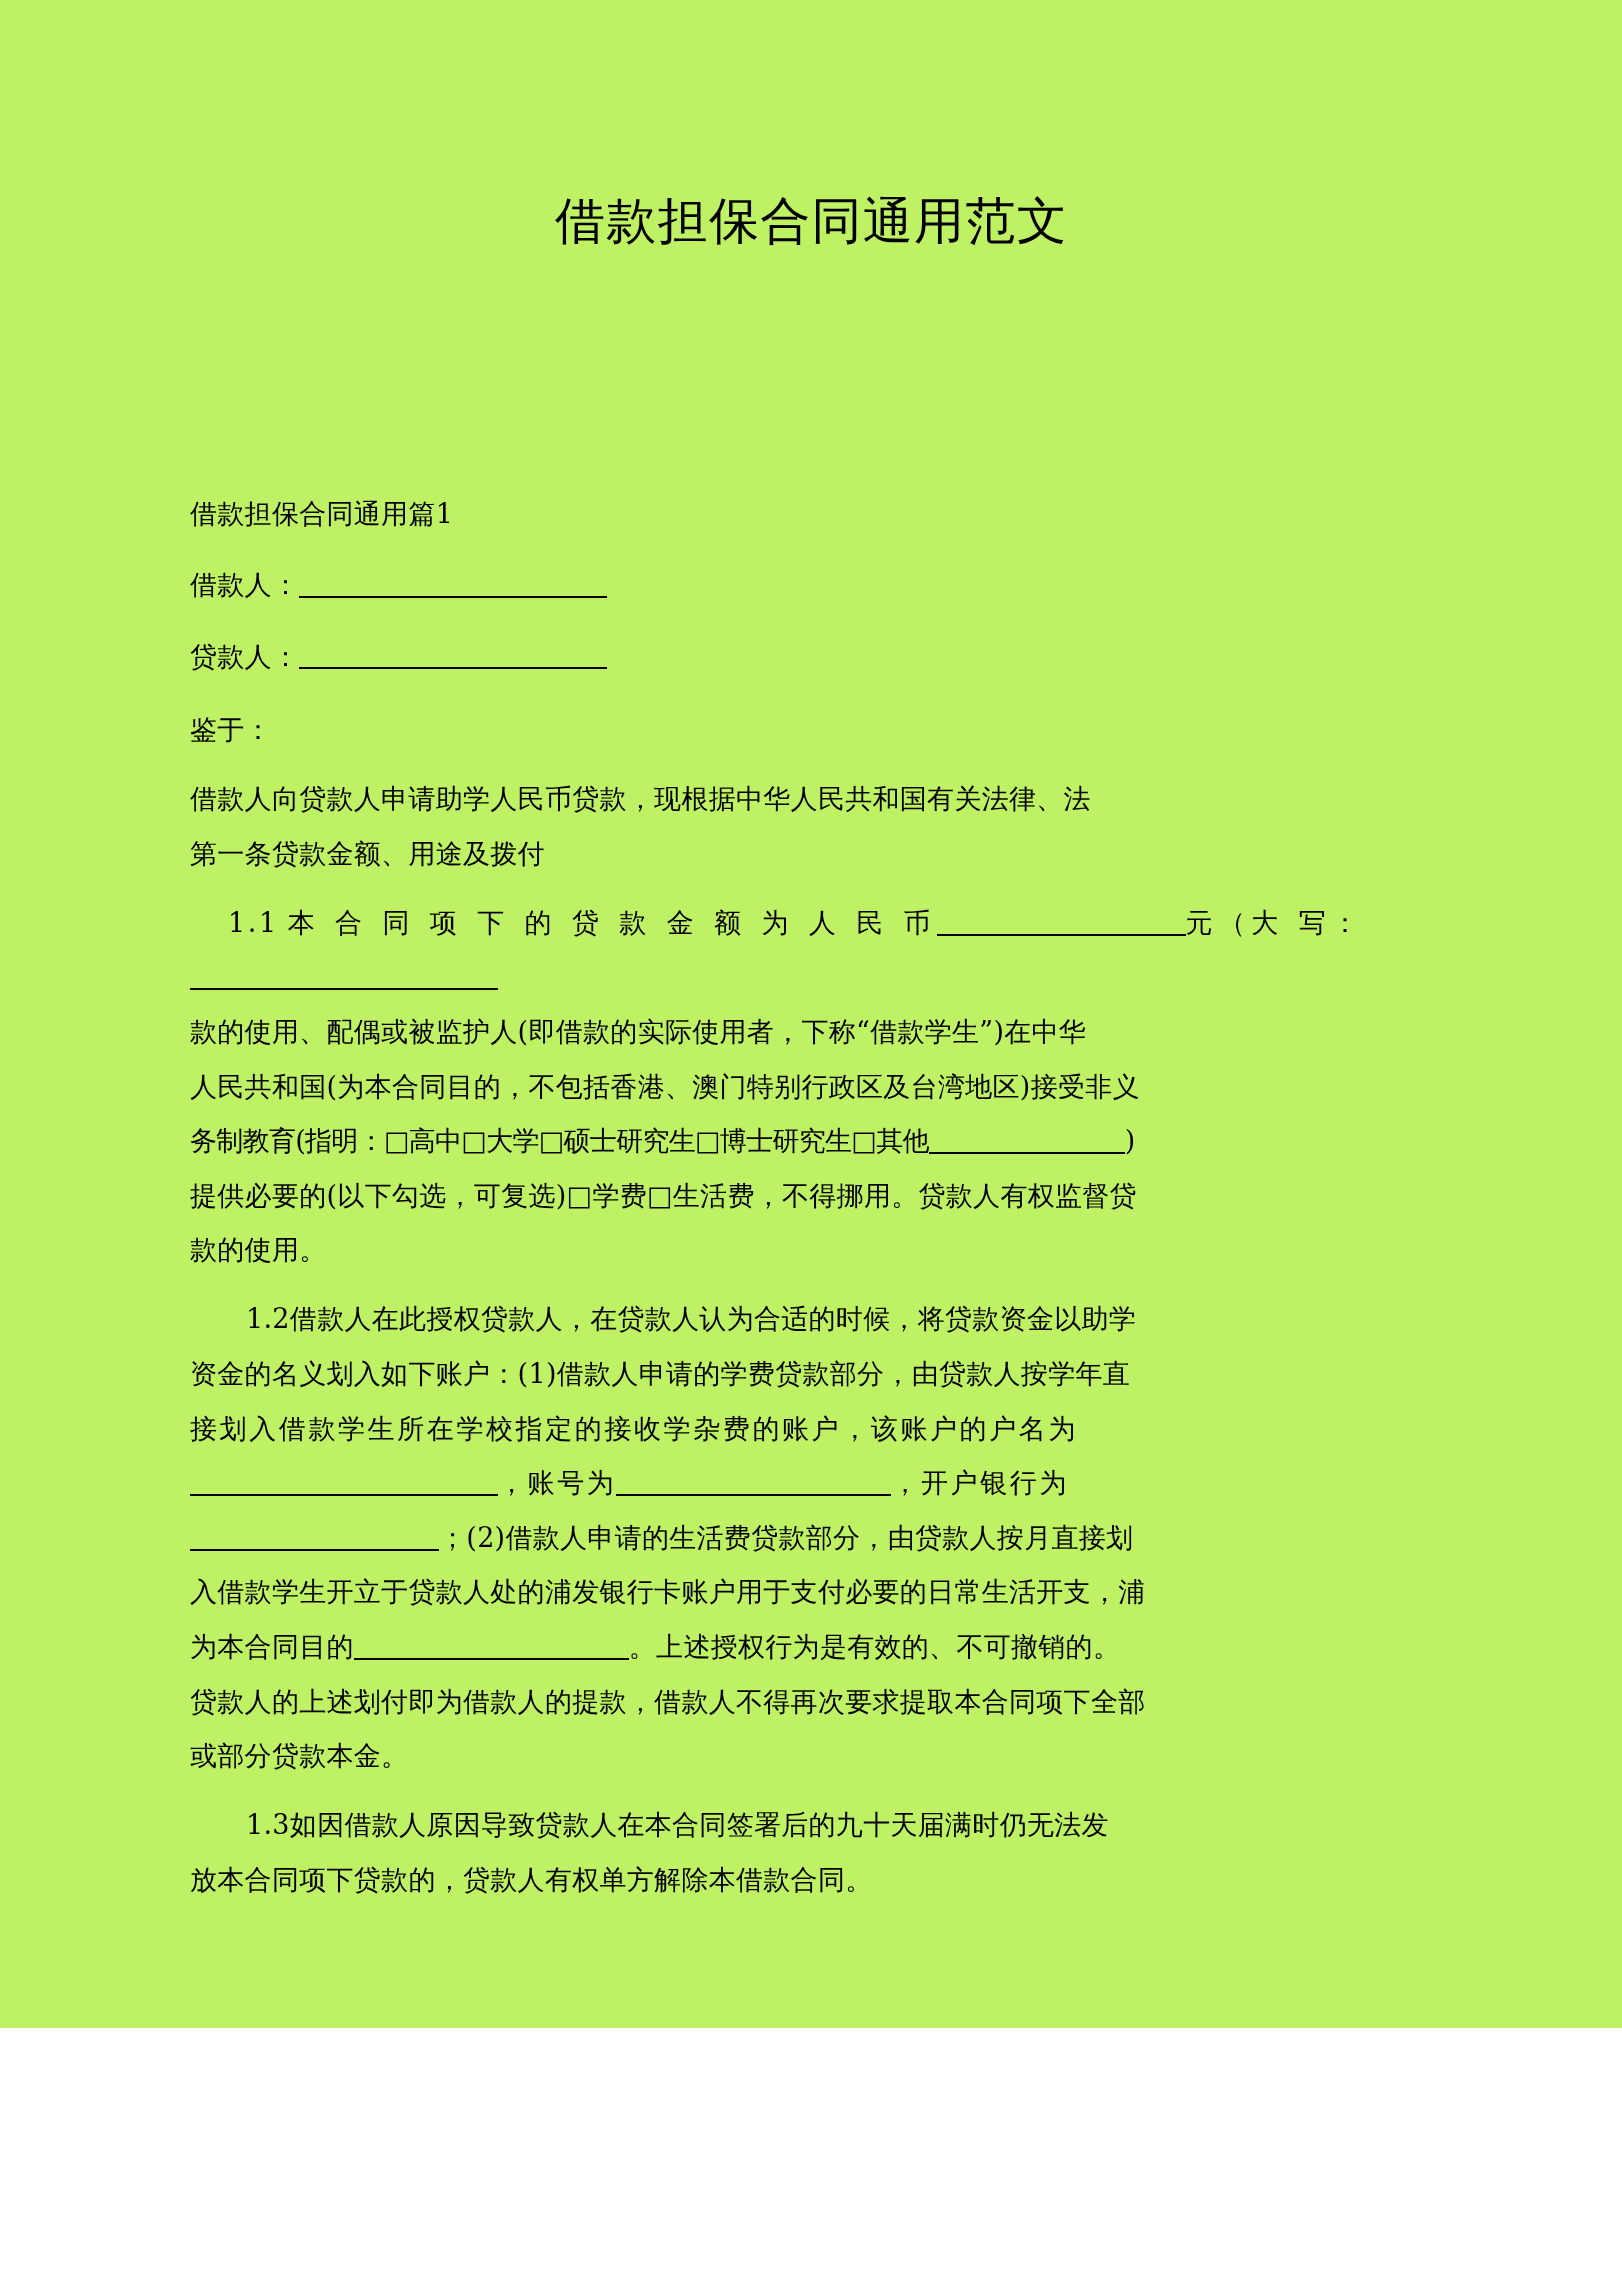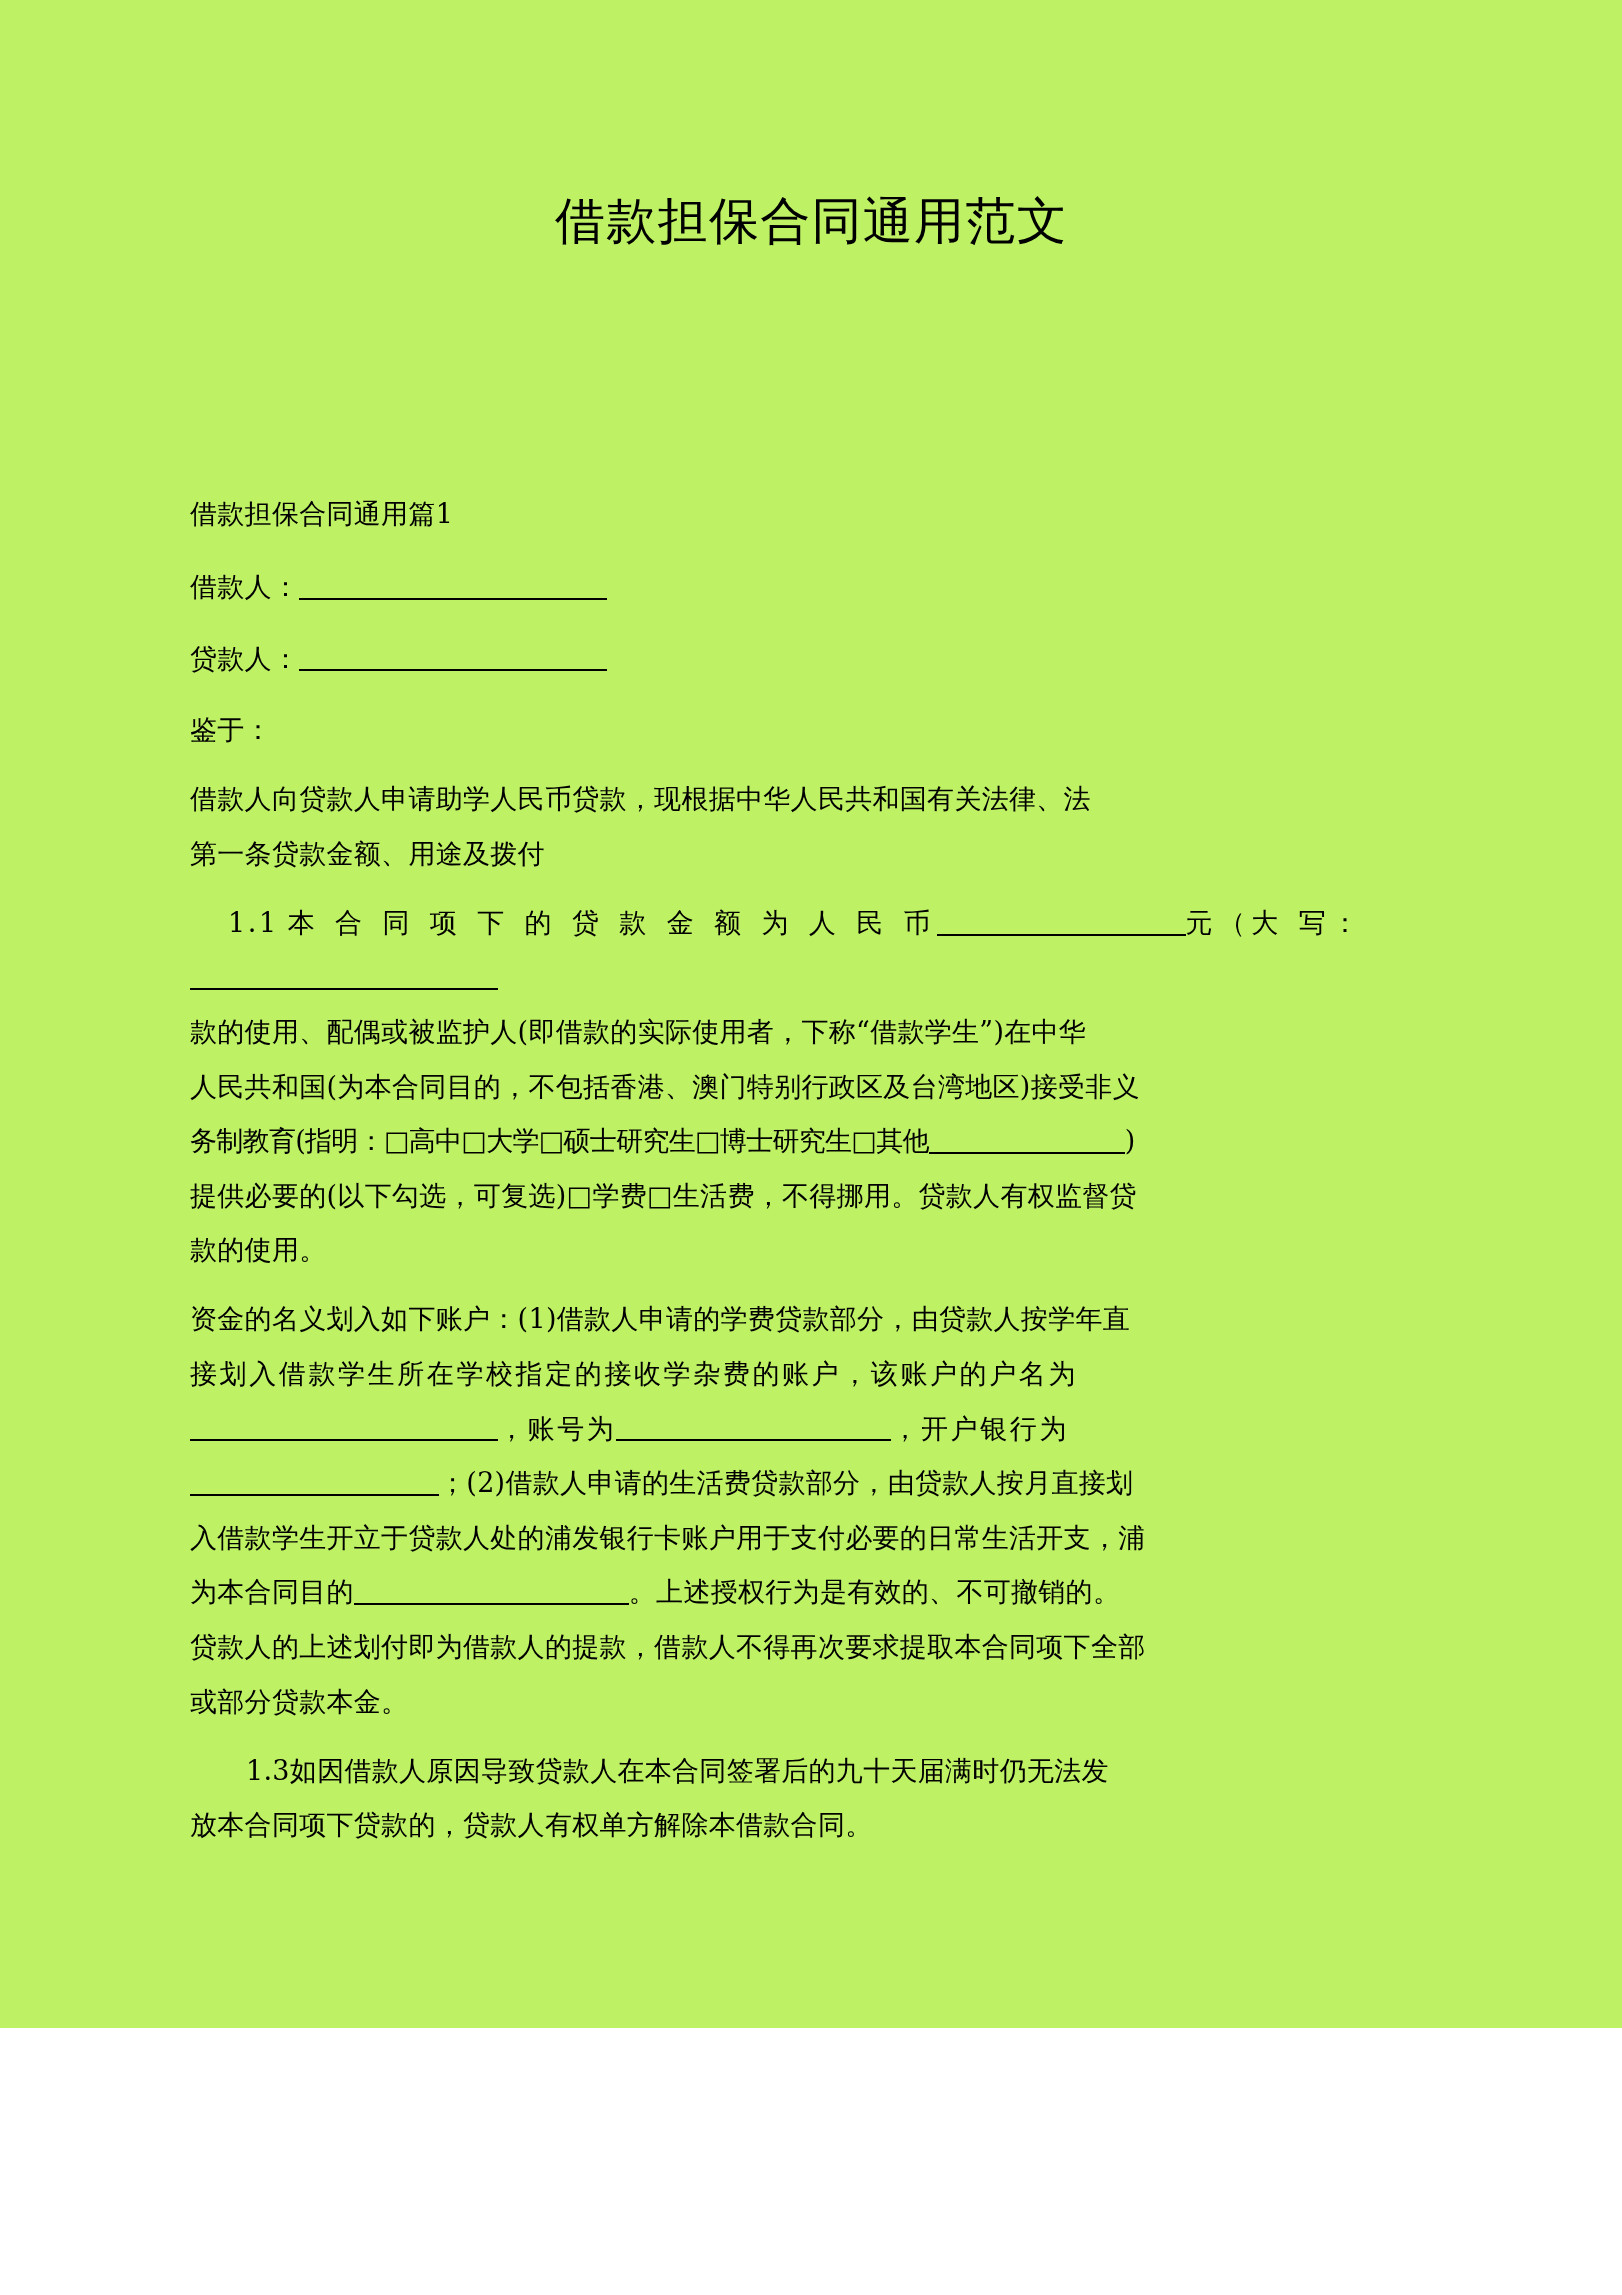--- a/index.html
+++ b/index.html
@@ -41,20 +41,21 @@
     text-align: justify;
     text-justify: inter-ideograph;
     margin: 0 0 0 0;
     letter-spacing: 0.3px;
   }
   .para.heading-line {
     margin-bottom: 21px;
   }
   .para.field-line {
     margin-bottom: 19.6px;
+    font-family: Liberation Mono, monospace;
   }
   .para.plain-line {
     margin-bottom: 17px;
   }
   .para.flow {
     margin-bottom: 2.6px;
   }
   .ind {
     display: inline-block;
     width: 56px;
@@ -142,20 +143,23 @@
     </p>
 
     <p class="para flow">
       <span>提供必要的(以下勾选，可复选)□学费□生活费，不得挪用。贷款人有权监督贷</span>
     </p>
 
     <p class="para plain-line">
       <span>款的使用。</span>
     </p>
 
+    <p class="para flow">
+      <span class="ind"></span><span>1.2</span><span>借款人在此授权贷款人，在贷款人认为合适的时候，将贷款资金以助学</span>
+    </p>
 
     <p class="para flow">
       <span>资金的名义划入如下账户：(1)借款人申请的学费贷款部分，由贷款人按学年直</span>
     </p>
 
     <p class="para flow spread">
       <span class="mid-spacing">接划入借款学生所在学校指定的接收学杂费的账户，该账户的户名为</span>
     </p>
 
     <p class="para flow">

